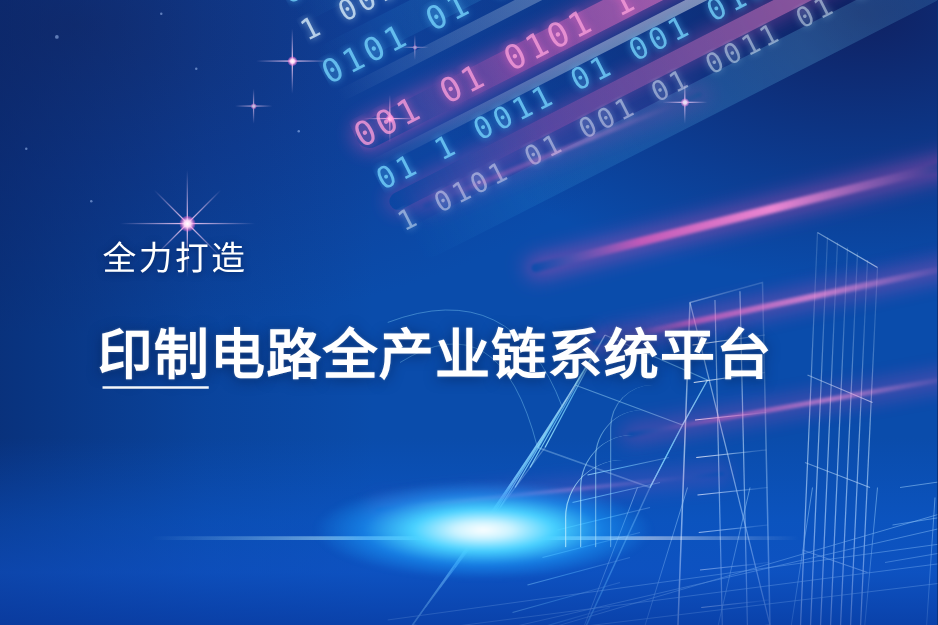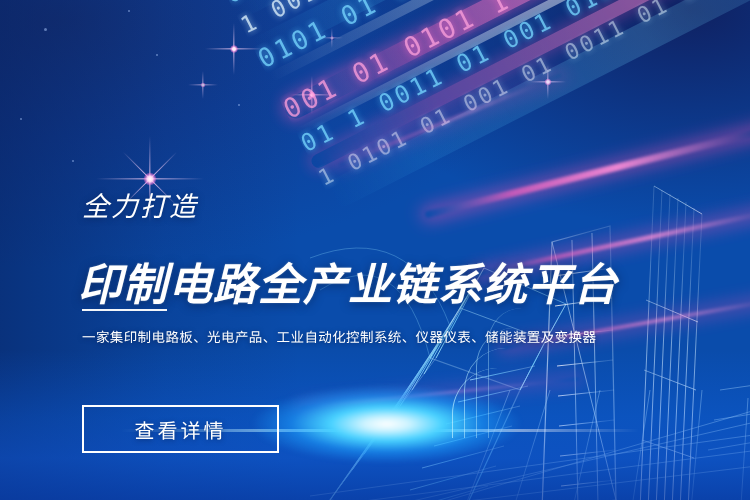--- a/index.html
+++ b/index.html
@@ -107,28 +107,26 @@
     filter:blur(.3px);
   }
 
   
   .content{position:absolute;left:0;top:0;width:100%;height:100%;}
   .eyebrow{
     position:absolute;left:82px;top:194px;
     font-size:27px;line-height:1;color:#ffffff;font-weight:400;
     letter-spacing:2px;
     text-shadow:0 1px 6px rgba(2,20,60,.55);
-    font-style:italic;
   }
   .headline{
     position:absolute;left:78px;top:232px;
     font-size:44px;line-height:1.08;color:#ffffff;font-weight:bold;
     letter-spacing:1px;
     text-shadow:0 2px 10px rgba(3,25,70,.60), 0 0 2px rgba(255,255,255,.35);
-    font-style:italic;
   }
   .rule{
     position:absolute;left:82px;top:309px;
     width:85px;height:2px;background:#ffffff;opacity:.95;
   }
   .desc{
     position:absolute;left:82px;top:326px;width:470px;
     font-size:13.5px;line-height:23px;color:#ffffff;font-weight:400;
     letter-spacing:.4px;
     text-shadow:0 1px 5px rgba(2,20,60,.6);
@@ -320,21 +318,17 @@
 
   <div class="content">
 
     <div class="eyebrow">全力打造</div>
 
     <h1 class="headline">印制电路全产业链系统平台</h1>
 
     <div class="rule"></div>
 
     <div class="desc">
-      <div>一家集印制电路板、光电产品、工业自动化控制系统、仪器仪表、储能装置及变换器</div>
     </div>
 
-    <div class="cta">
-      <span>查看详情</span>
-    </div>
 
   </div>
 </div>
 
 </body></html>

